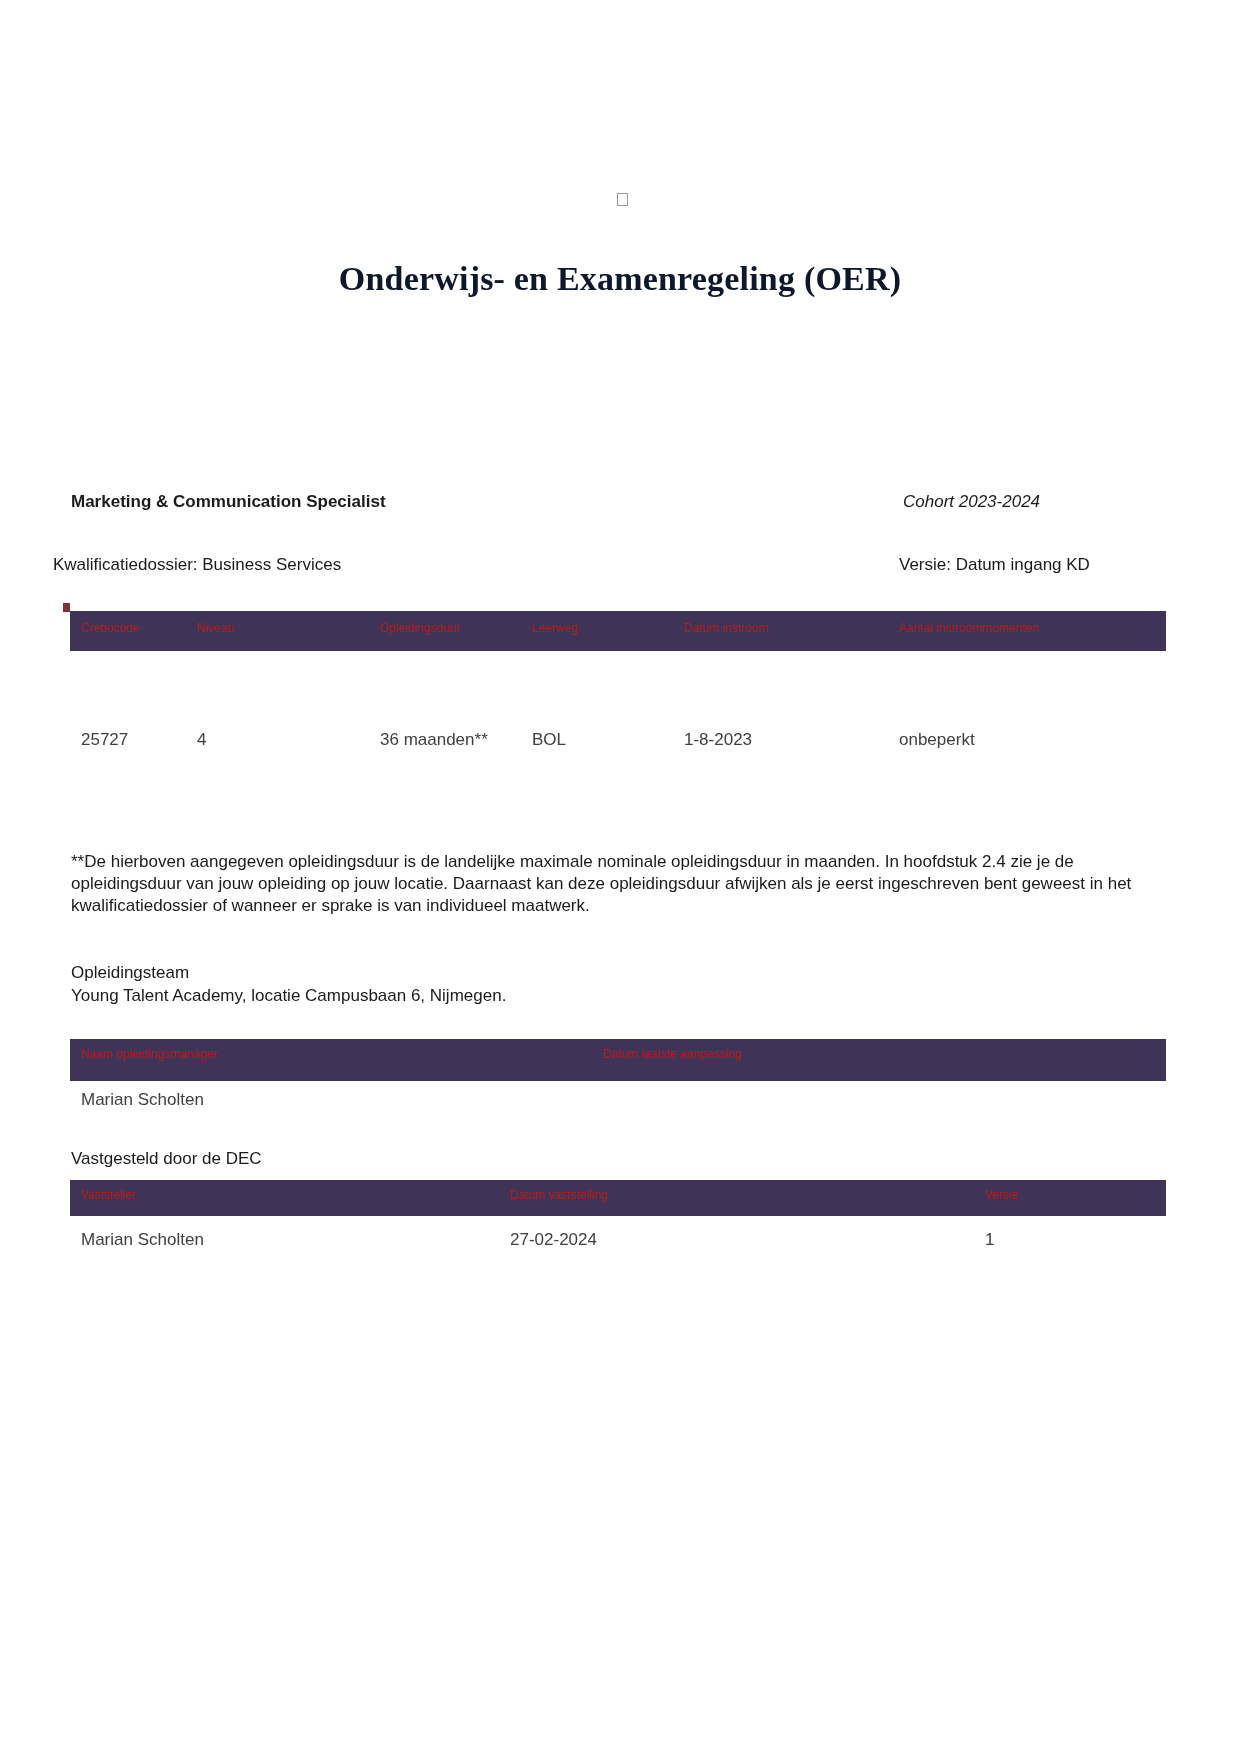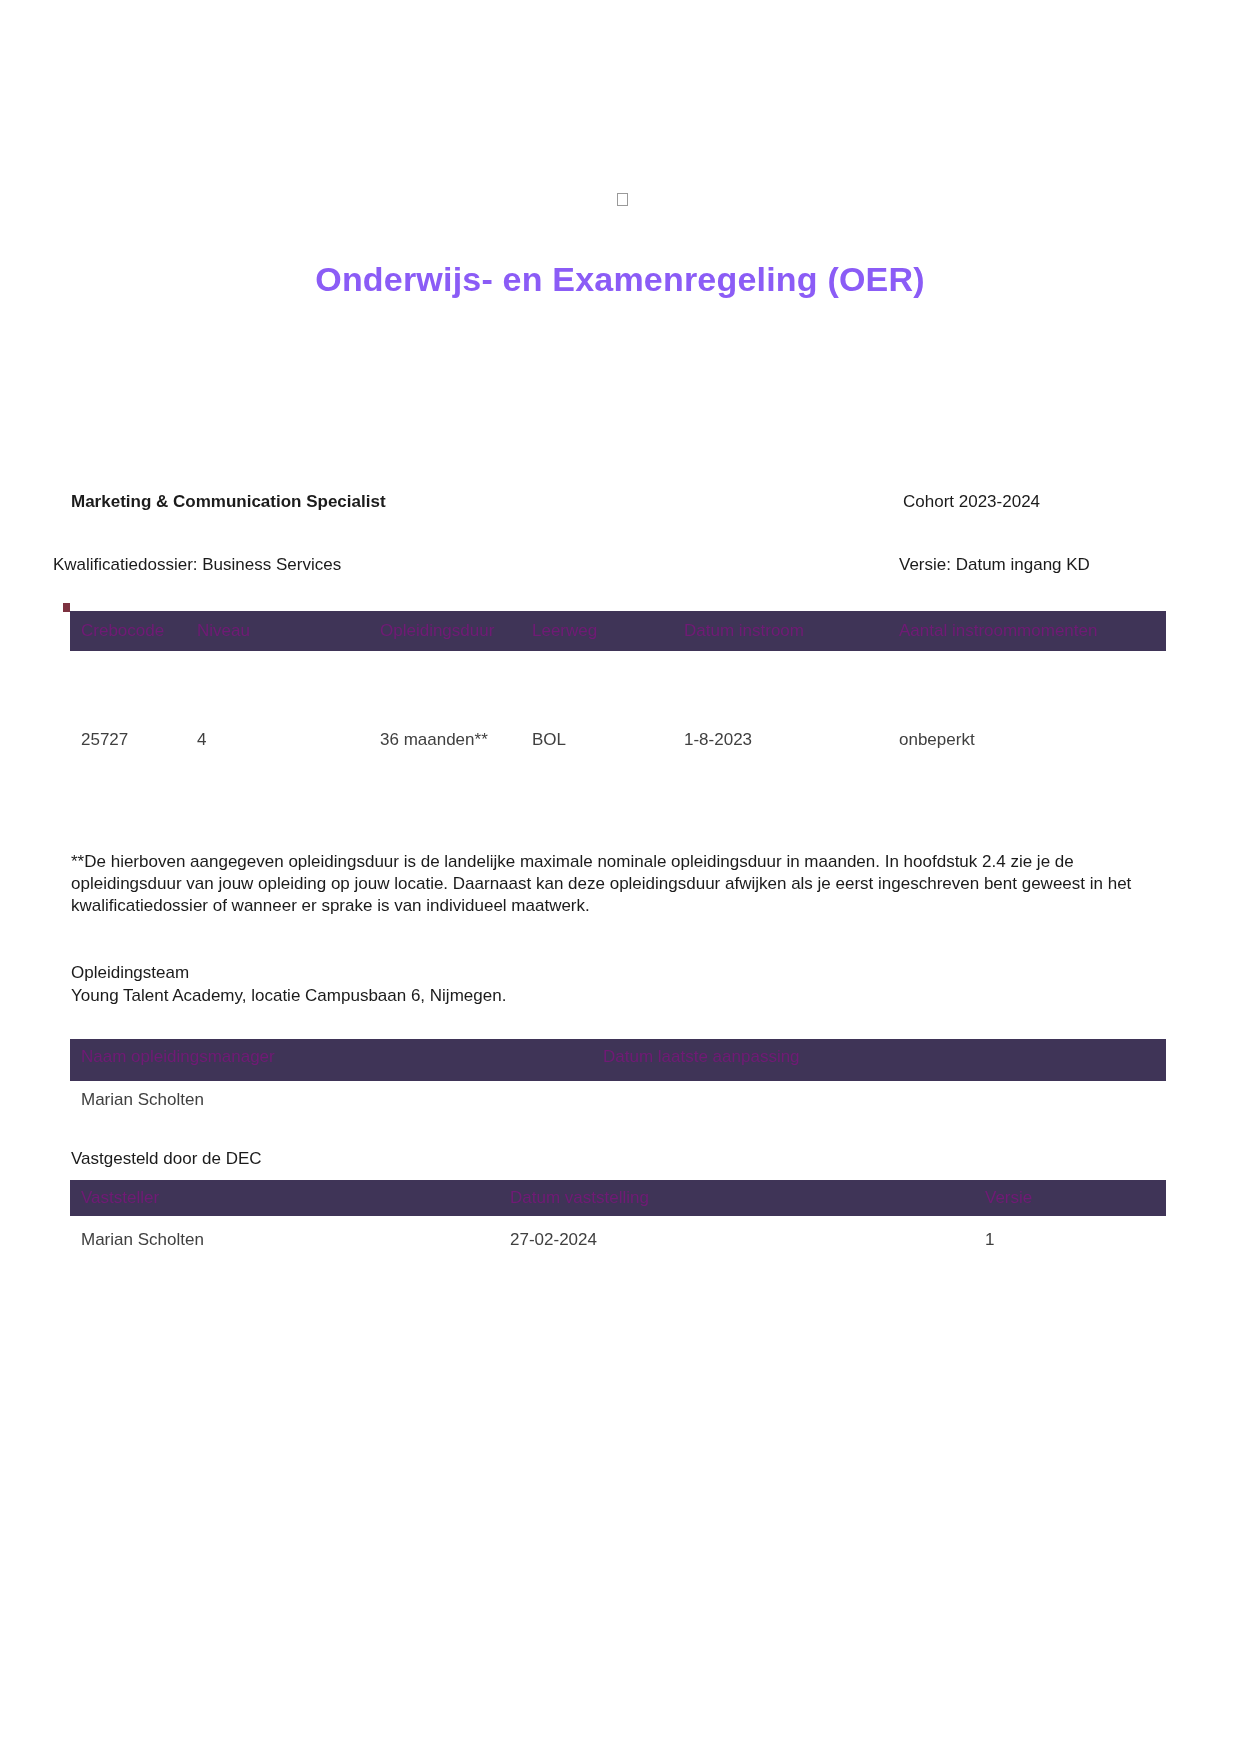--- a/index.html
+++ b/index.html
@@ -29,22 +29,22 @@
   .bar{
     left:70px;width:1096px;
     display:block;
   }
   .bar-bg{
     background:#3f3457;
     position:absolute;left:0;top:0;right:0;bottom:0;
   }
   .bar .cell{
     position:absolute;
-    color:#701a75;
-    font-size:17px;
+    color:#b91c1c;
+    font-size:12px;
     white-space:nowrap;
   }
   .row .cell{
     position:absolute;
     color:#404040;
     font-size:17px;
     white-space:nowrap;
   }
   .corner-accent{
     left:63px;top:603px;width:7px;height:9px;
@@ -55,24 +55,24 @@
     font-size:17px;line-height:22px;
   }
 </style>
 </head>
 <body>
 
 <div class="page">
 
   <div class="abs img-ph"></div>
 
-  <div class="abs doc-title" style="color:#8b5cf6;">Onderwijs- en Examenregeling (OER)</div>
+  <div class="abs doc-title" style="color:#0f172a;font-family:Liberation Serif, serif;">Onderwijs- en Examenregeling (OER)</div>
 
   <div class="abs body-txt bold" style="left:71px;top:491px;">Marketing &amp; Communication Specialist</div>
-  <div class="abs body-txt" style="left:903px;top:491px;">Cohort 2023-2024</div>
+  <div class="abs body-txt" style="left:903px;top:491px;font-style:italic;">Cohort 2023-2024</div>
 
   <div class="abs body-txt" style="left:53px;top:554px;">Kwalificatiedossier: Business Services</div>
   <div class="abs body-txt" style="left:899px;top:554px;">Versie: Datum ingang KD</div>
 
   <div class="abs corner-accent"></div>
 
   <div class="abs bar" style="top:611px;height:40px;">
     <div class="bar-bg"></div>
     <span class="cell" style="left:11px;top:10px;">Crebocode</span>
     <span class="cell" style="left:127px;top:10px;">Niveau</span>

